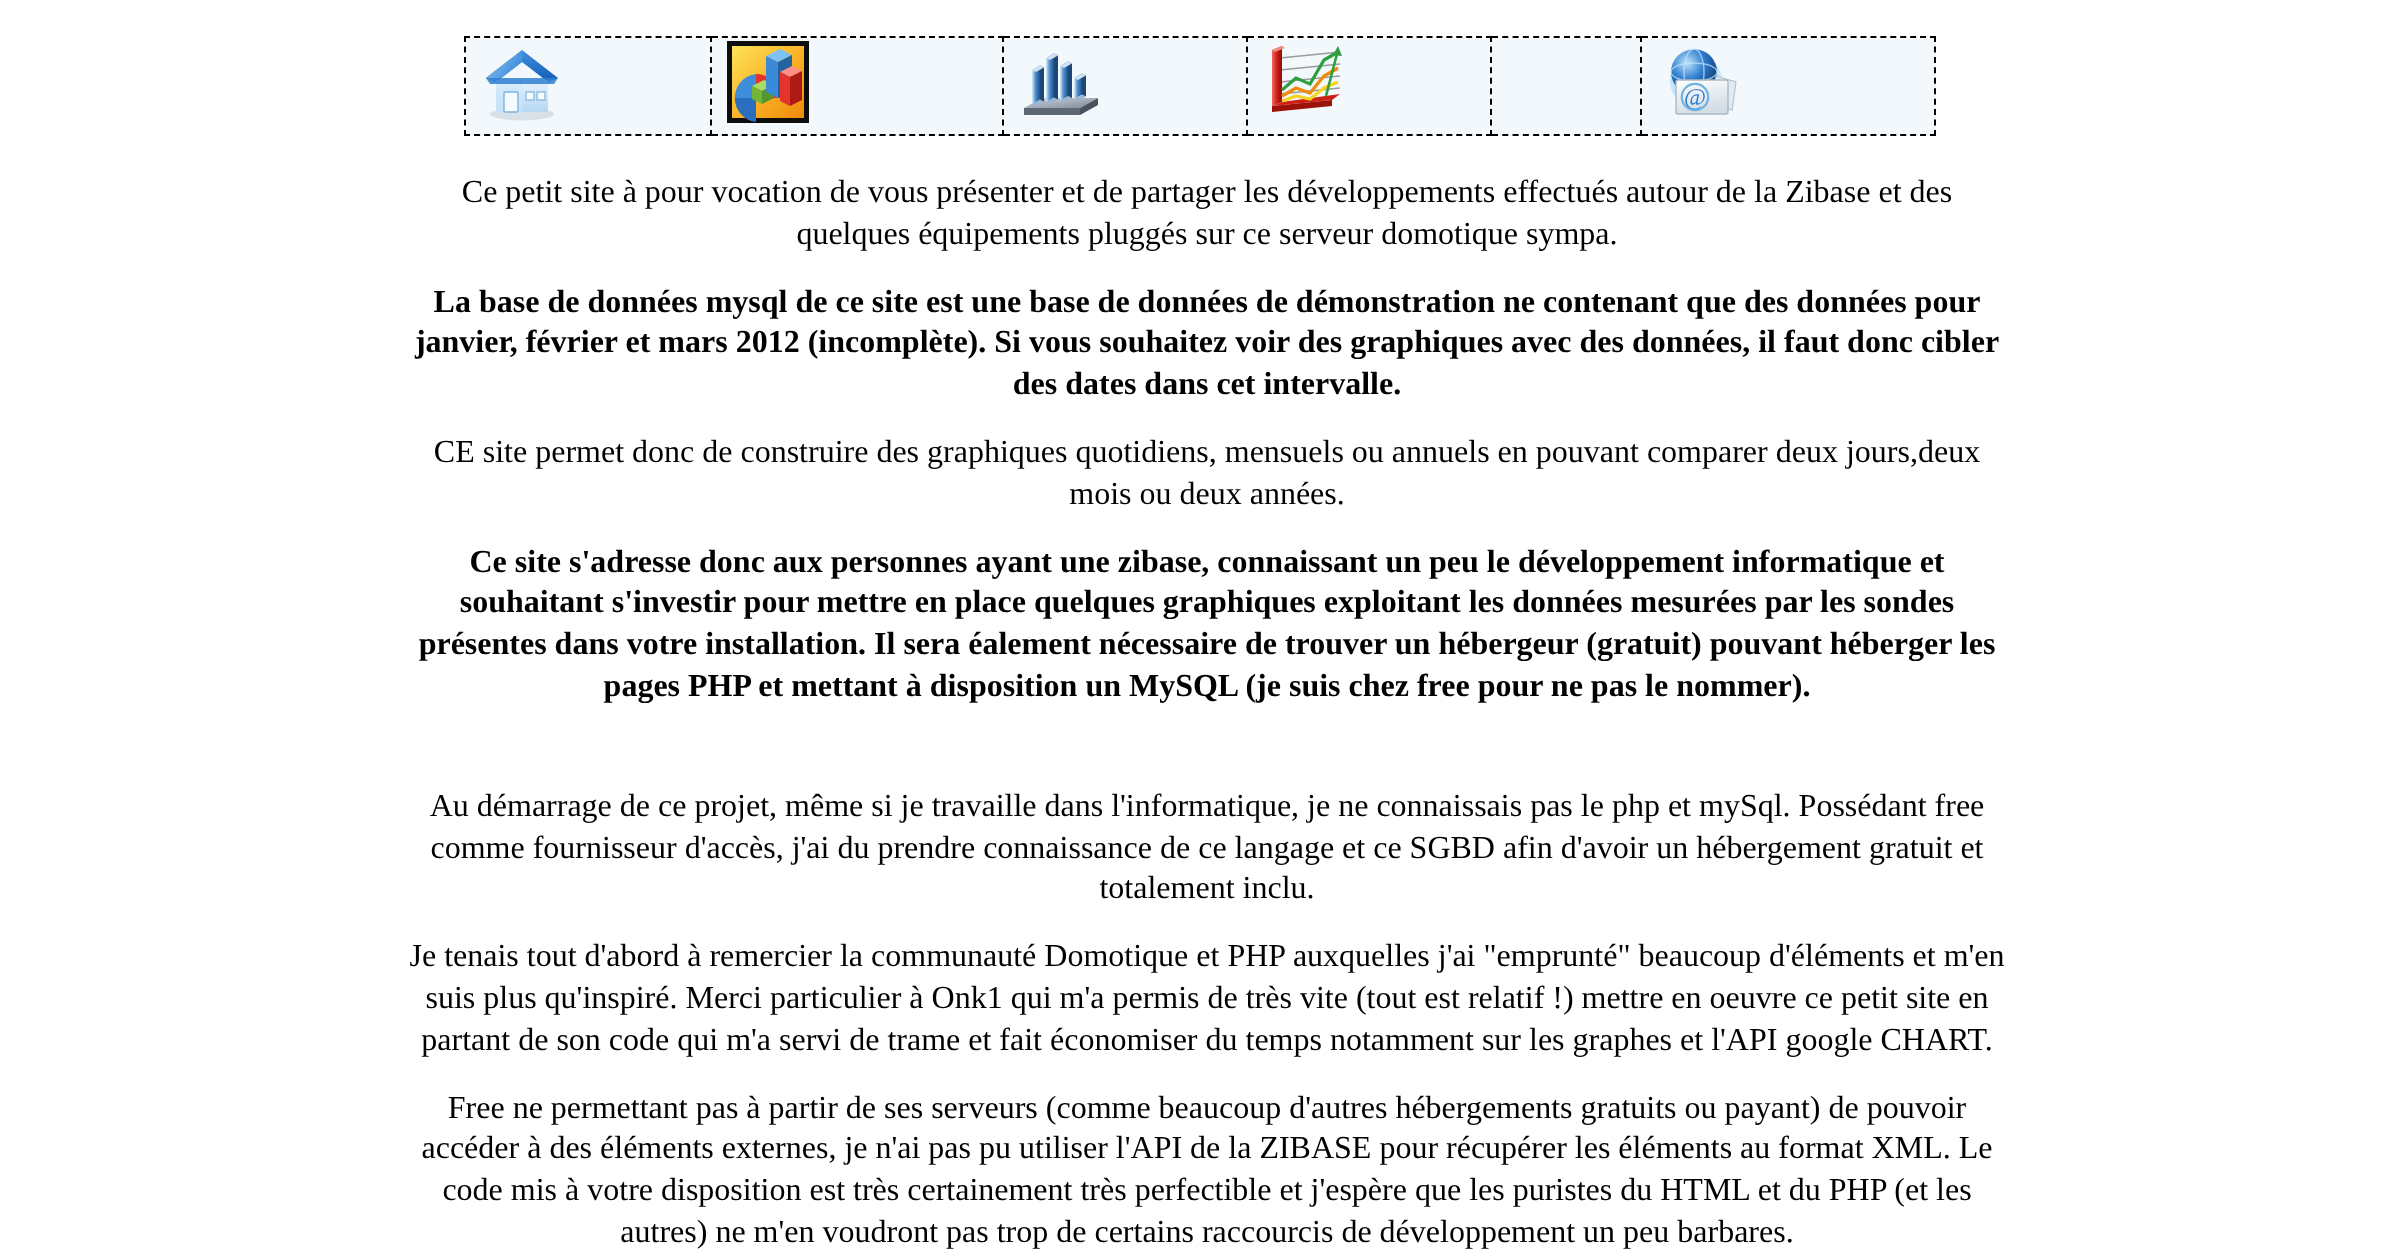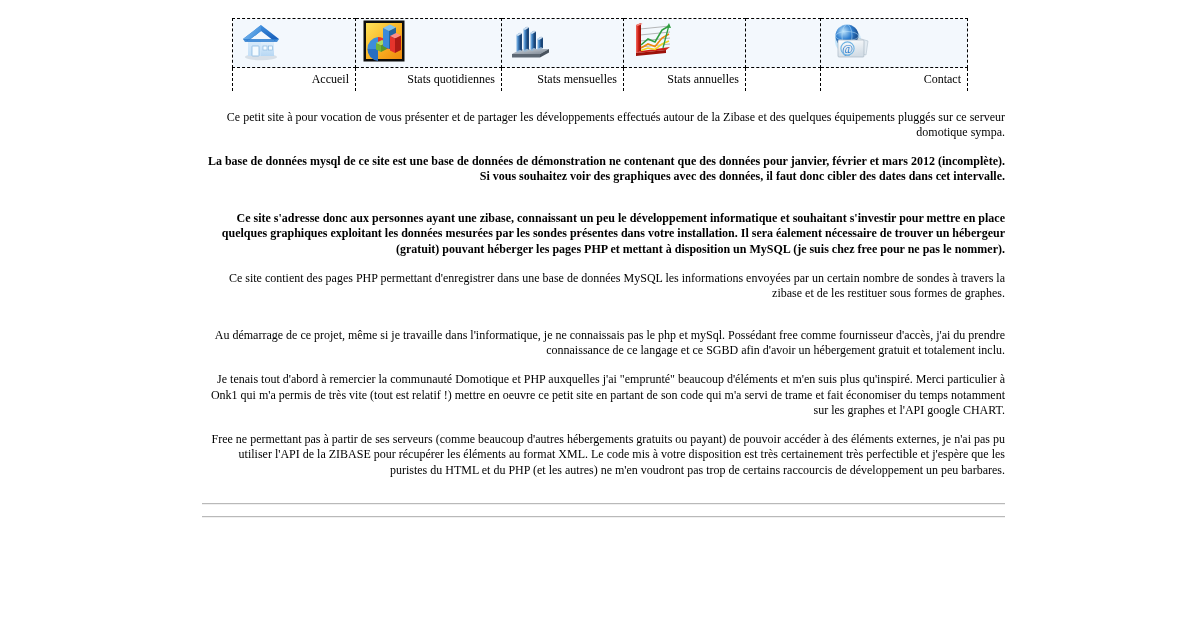--- a/index.html
+++ b/index.html
@@ -69,22 +69,22 @@
 
   
   #content {
     width: 1200px;
     padding: 0 195px 0 202px;
   }
   #content p {
     margin: 0 0 0 0;
     padding: 0;
     line-height: 1.30;
-    font-size: 12px;
-    text-align: right;
+    font-size: 16px;
+    text-align: center;
   }
   .para-gap { height: 13px; }
   .bold { font-weight: bold; }
   p.b { font-weight: bold; }
   hr.rule {
     border: none;
     border-top: 1px solid #b9b9b9;
     border-bottom: 1px solid #f0f0f0;
     height: 0;
     margin: 11px 0 10px 0;
@@ -276,60 +276,40 @@
               <polygon points="31,19 41,22 39,36 29,33" fill="#e3ebf2" stroke="#b4c2ce" stroke-width="0.6"></polygon>
 
               <rect x="11" y="21" width="26" height="17" rx="1" fill="url(#gEnv)" stroke="#aab8c4" stroke-width="0.7"></rect>
               <text x="20.5" y="33.5" font-family="'Liberation Serif', serif" font-size="12" fill="#2f7fd0" text-anchor="middle">@</text>
               <circle cx="20.5" cy="29.5" r="6.6" fill="none" stroke="#6fb3e2" stroke-width="1.1"></circle>
             </svg>
           </span>
         </td>
 
       </tr>
-      <tr id="nav-label-row">
-        <td>
-          <a class="nav-link" href="#">Accueil</a>
-        </td>
-        <td>
-          <a class="nav-link" href="#">Stats quotidiennes</a>
-        </td>
-        <td>
-          <a class="nav-link" href="#">Stats mensuelles</a>
-        </td>
-        <td>
-          <a class="nav-link" href="#">Stats annuelles</a>
-        </td>
-        <td>
-          <span></span>
-        </td>
-        <td>
-          <a class="nav-link" href="#">Contact</a>
-        </td>
-      </tr>
     </tbody>
   </table>
 </div>
 
 <div id="content">
 
   <div class="para-gap" style="height:19px"></div>
 
   <p>Ce petit site à pour vocation de vous présenter et de partager les développements effectués autour de la Zibase et des quelques équipements pluggés sur ce serveur domotique sympa.</p>
   <div class="para-gap"></div>
 
   <p class="b">La base de données mysql de ce site est une base de données de démonstration ne contenant que des données pour janvier, février et mars 2012 (incomplète). Si vous souhaitez voir des graphiques avec des données, il faut donc cibler des dates dans cet intervalle.</p>
   <div class="para-gap"></div>
 
+  <p>CE site permet donc de construire des graphiques quotidiens, mensuels ou annuels en pouvant comparer deux jours,deux mois ou deux années.</p>
   <div class="para-gap"></div>
 
   <p class="b">Ce site s'adresse donc aux personnes ayant une zibase, connaissant un peu le développement informatique et souhaitant s'investir pour mettre en place quelques graphiques exploitant les données mesurées par les sondes présentes dans votre installation. Il sera éalement nécessaire de trouver un hébergeur (gratuit) pouvant héberger les pages PHP et mettant à disposition un MySQL (je suis chez free pour ne pas le nommer).</p>
   <div class="para-gap"></div>
 
-  <p>Ce site contient des pages PHP permettant d'enregistrer dans une base de données MySQL les informations envoyées par un certain nombre de sondes à travers la zibase et de les restituer sous formes de graphes.</p>
   <div class="para-gap"></div>
 
   <div class="para-gap"></div>
 
   <p>Au démarrage de ce projet, même si je travaille dans l'informatique, je ne connaissais pas le php et mySql. Possédant free comme fournisseur d'accès, j'ai du prendre connaissance de ce langage et ce SGBD afin d'avoir un hébergement gratuit et totalement inclu.</p>
   <div class="para-gap"></div>
 
   <p>Je tenais tout d'abord à remercier la communauté Domotique et PHP auxquelles j'ai "emprunté" beaucoup d'éléments et m'en suis plus qu'inspiré. Merci particulier à Onk1 qui m'a permis de très vite (tout est relatif !) mettre en oeuvre ce petit site en partant de son code qui m'a servi de trame et fait économiser du temps notamment sur les graphes et l'API google CHART.</p>
   <div class="para-gap"></div>
 

